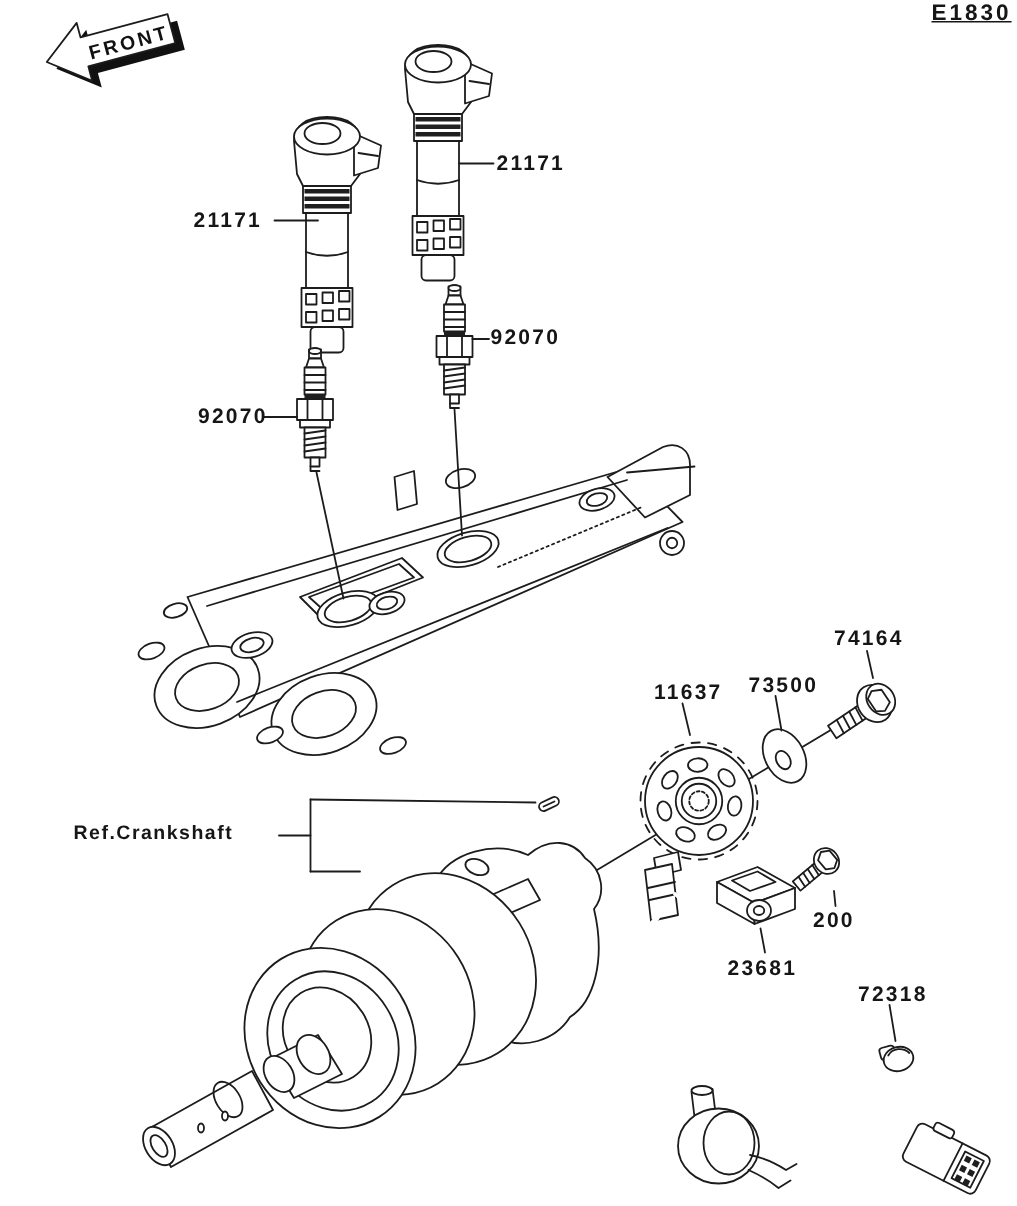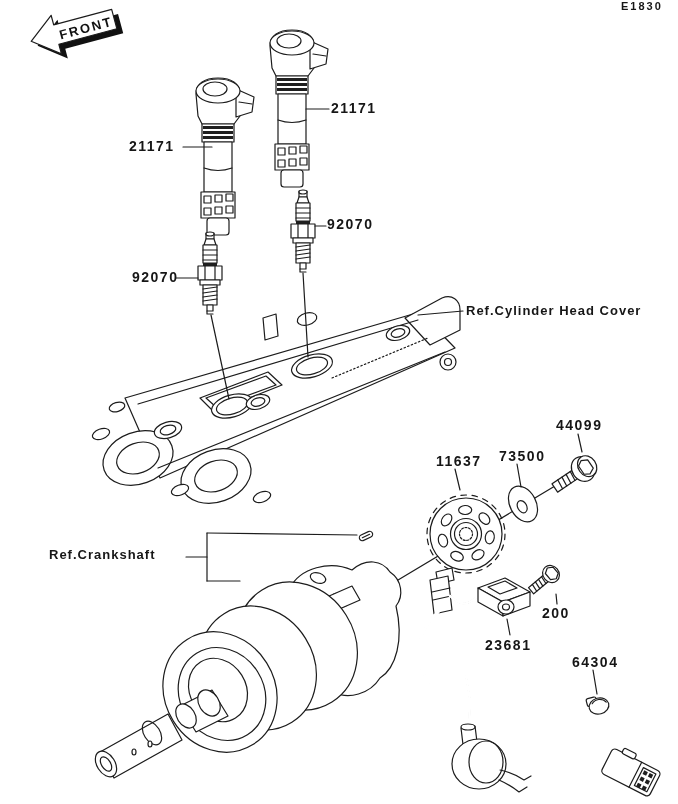--- a/index.html
+++ b/index.html
@@ -6,21 +6,21 @@
   #canvas{
     position:relative;width:678px;height:804px;background:#ffffff;
     font-family:"Liberation Sans",sans-serif;overflow:hidden;
   }
   svg{position:absolute;left:0;top:0;}
   .lbl{
     position:absolute;color:#161616;font-weight:bold;font-size:14px;
     letter-spacing:1.5px;white-space:nowrap;line-height:1;
   }
   .lbl.ref{font-size:13px;letter-spacing:1px;}
-  .lbl.code{font-size:11px;letter-spacing:2px;}
+  .lbl.code{font-size:15px;letter-spacing:2px;text-decoration:underline;}
   .ink{stroke:#1c1c1c;fill:none;stroke-width:1.2;stroke-linejoin:round;stroke-linecap:round;}
   .wh{stroke:#1c1c1c;fill:#ffffff;stroke-width:1.2;stroke-linejoin:round;stroke-linecap:round;}
   .dk{fill:#1f1f1f;stroke:none;}
 </style>
 </head>
 <body>
 
 <div id="canvas">
 
 <svg width="678" height="804" viewBox="0 0 678 804">
@@ -265,22 +265,21 @@
     <line x1="507" y1="619" x2="510" y2="635"></line>
     <line x1="593" y1="670" x2="597" y2="694"></line>
   </g>
 </svg>
 
 <div class="lbl code" style="left:621px;top:1px">E1830</div>
 <div class="lbl" style="left:129px;top:139px">21171</div>
 <div class="lbl" style="left:331px;top:101px">21171</div>
 <div class="lbl" style="left:327px;top:217px">92070</div>
 <div class="lbl" style="left:132px;top:270px">92070</div>
-<div class="lbl ref" style="left:466px;top:304px">Ref.Cylinder Head Cover</div>
-<div class="lbl" style="left:556px;top:418px">44099</div>
+<div class="lbl" style="left:556px;top:418px">74164</div>
 <div class="lbl" style="left:499px;top:449px">73500</div>
 <div class="lbl" style="left:436px;top:454px">11637</div>
 <div class="lbl ref" style="left:49px;top:548px">Ref.Crankshaft</div>
 <div class="lbl" style="left:542px;top:606px">200</div>
 <div class="lbl" style="left:485px;top:638px">23681</div>
-<div class="lbl" style="left:572px;top:655px">64304</div>
+<div class="lbl" style="left:572px;top:655px">72318</div>
 
 </div>
 
 </body></html>

